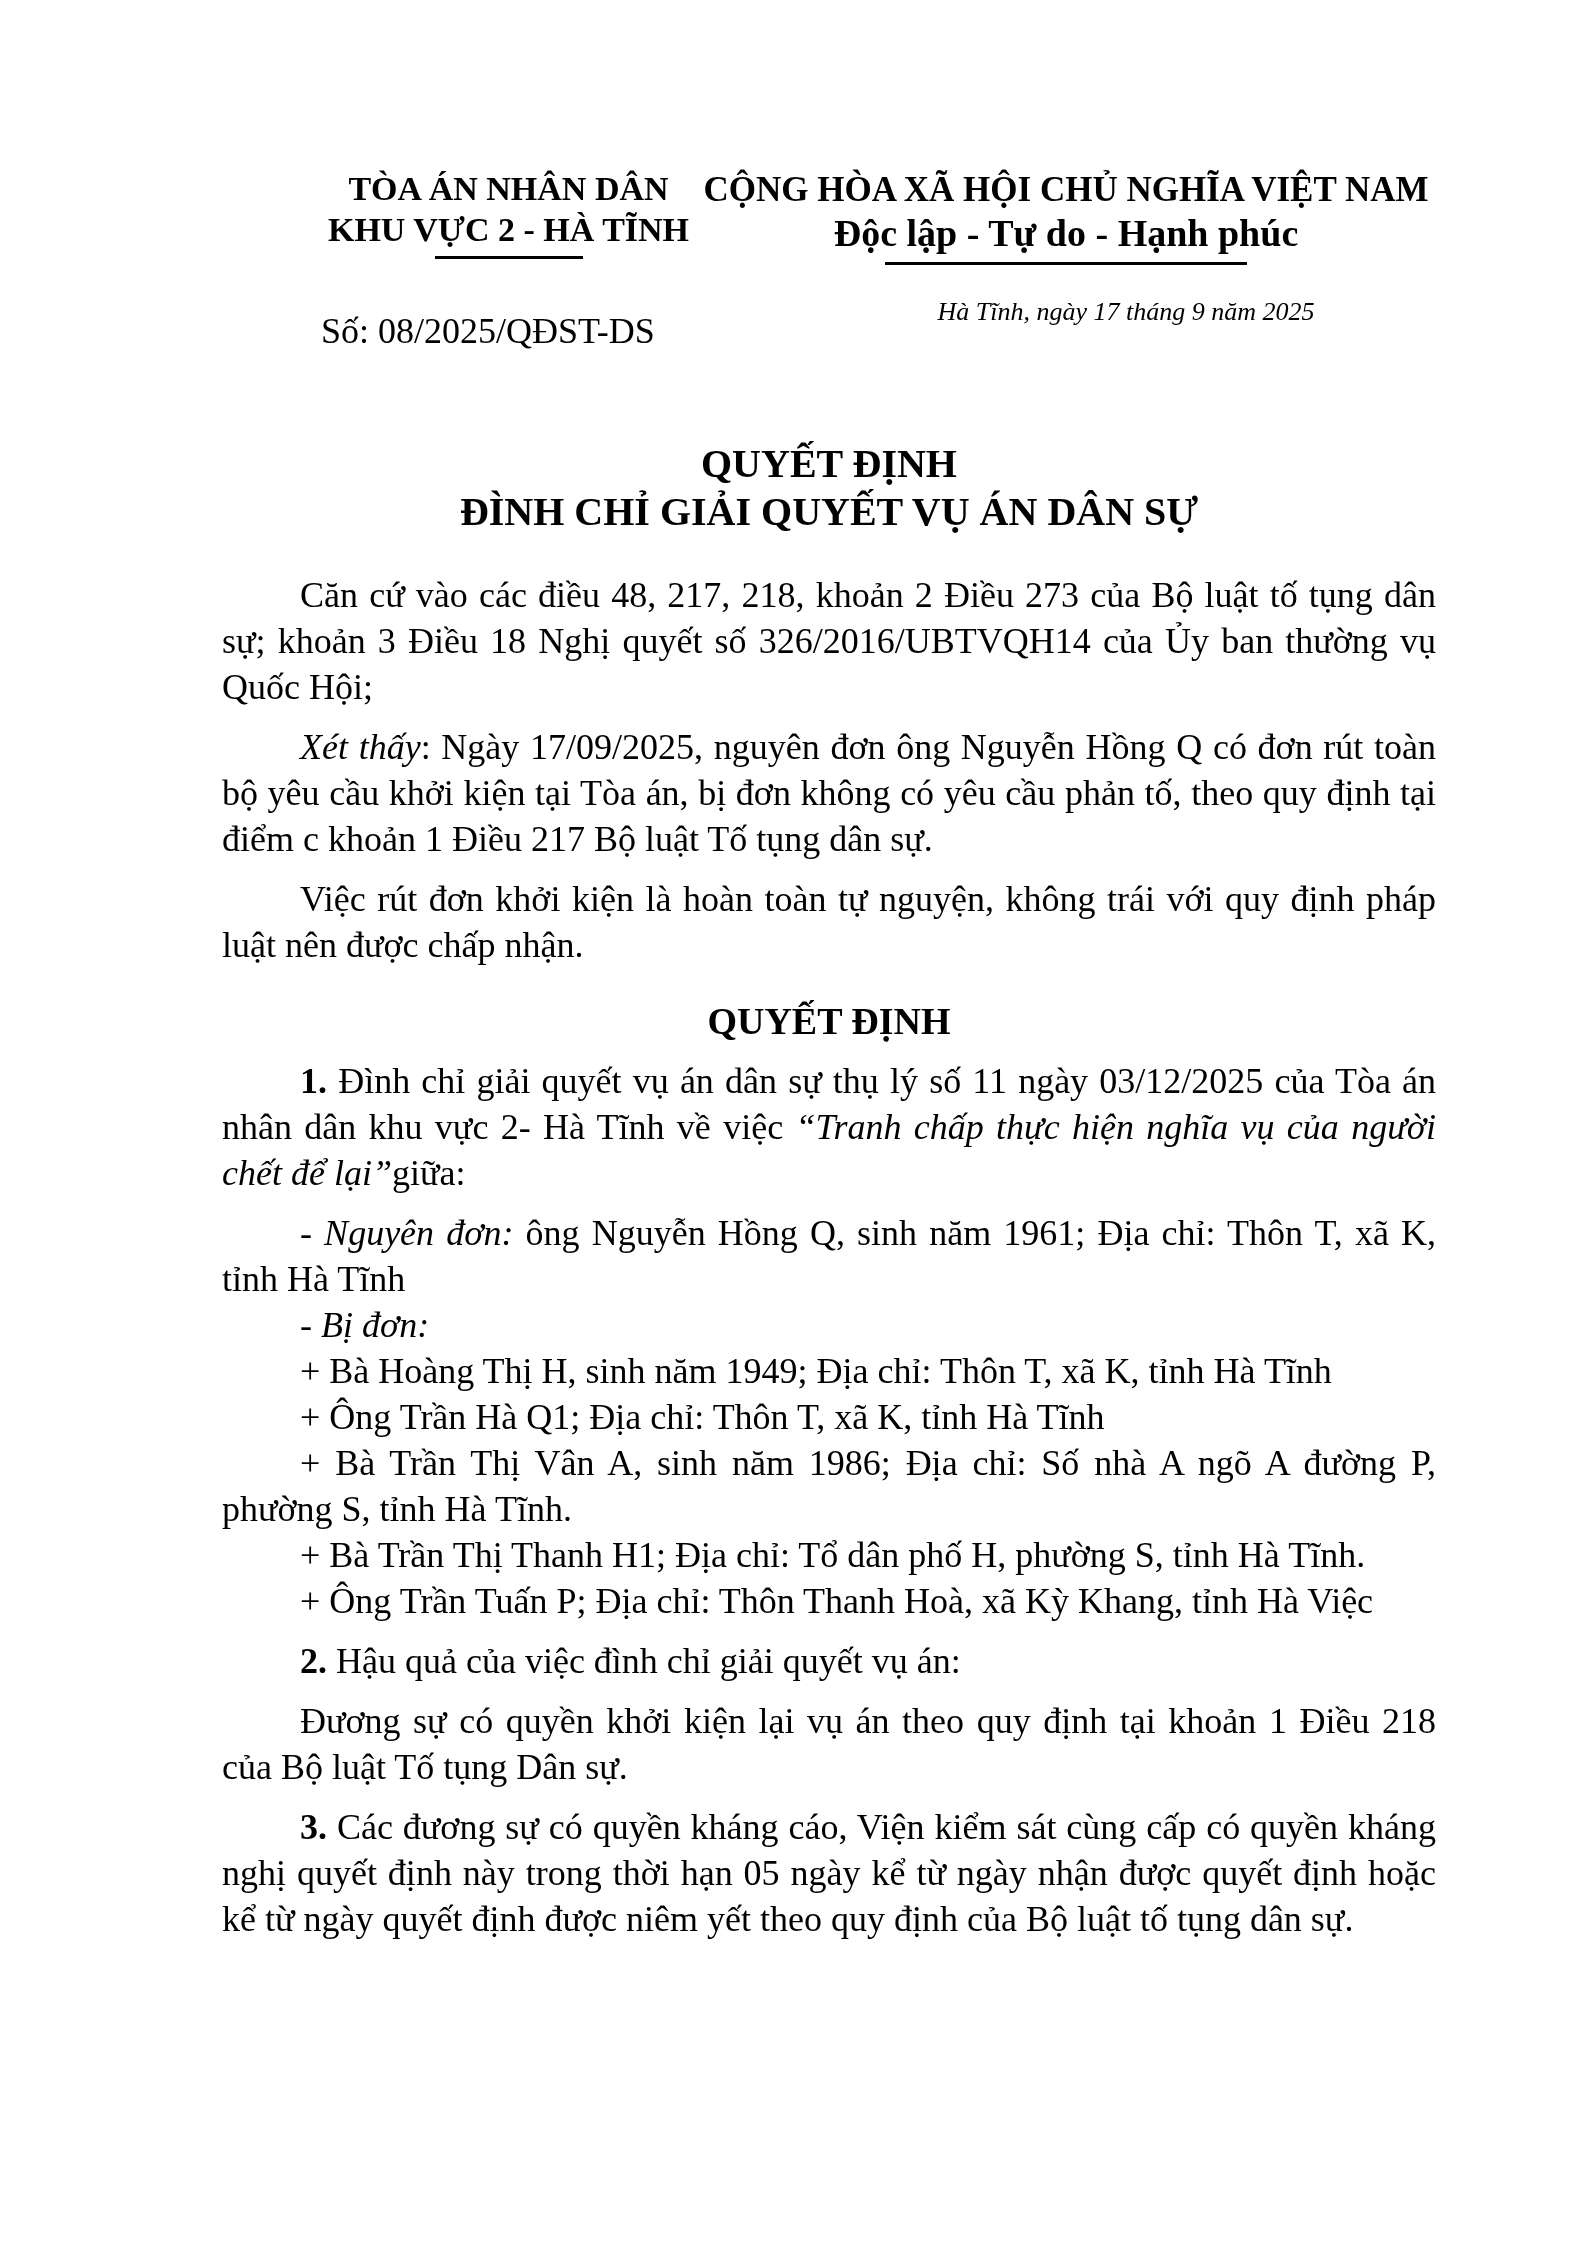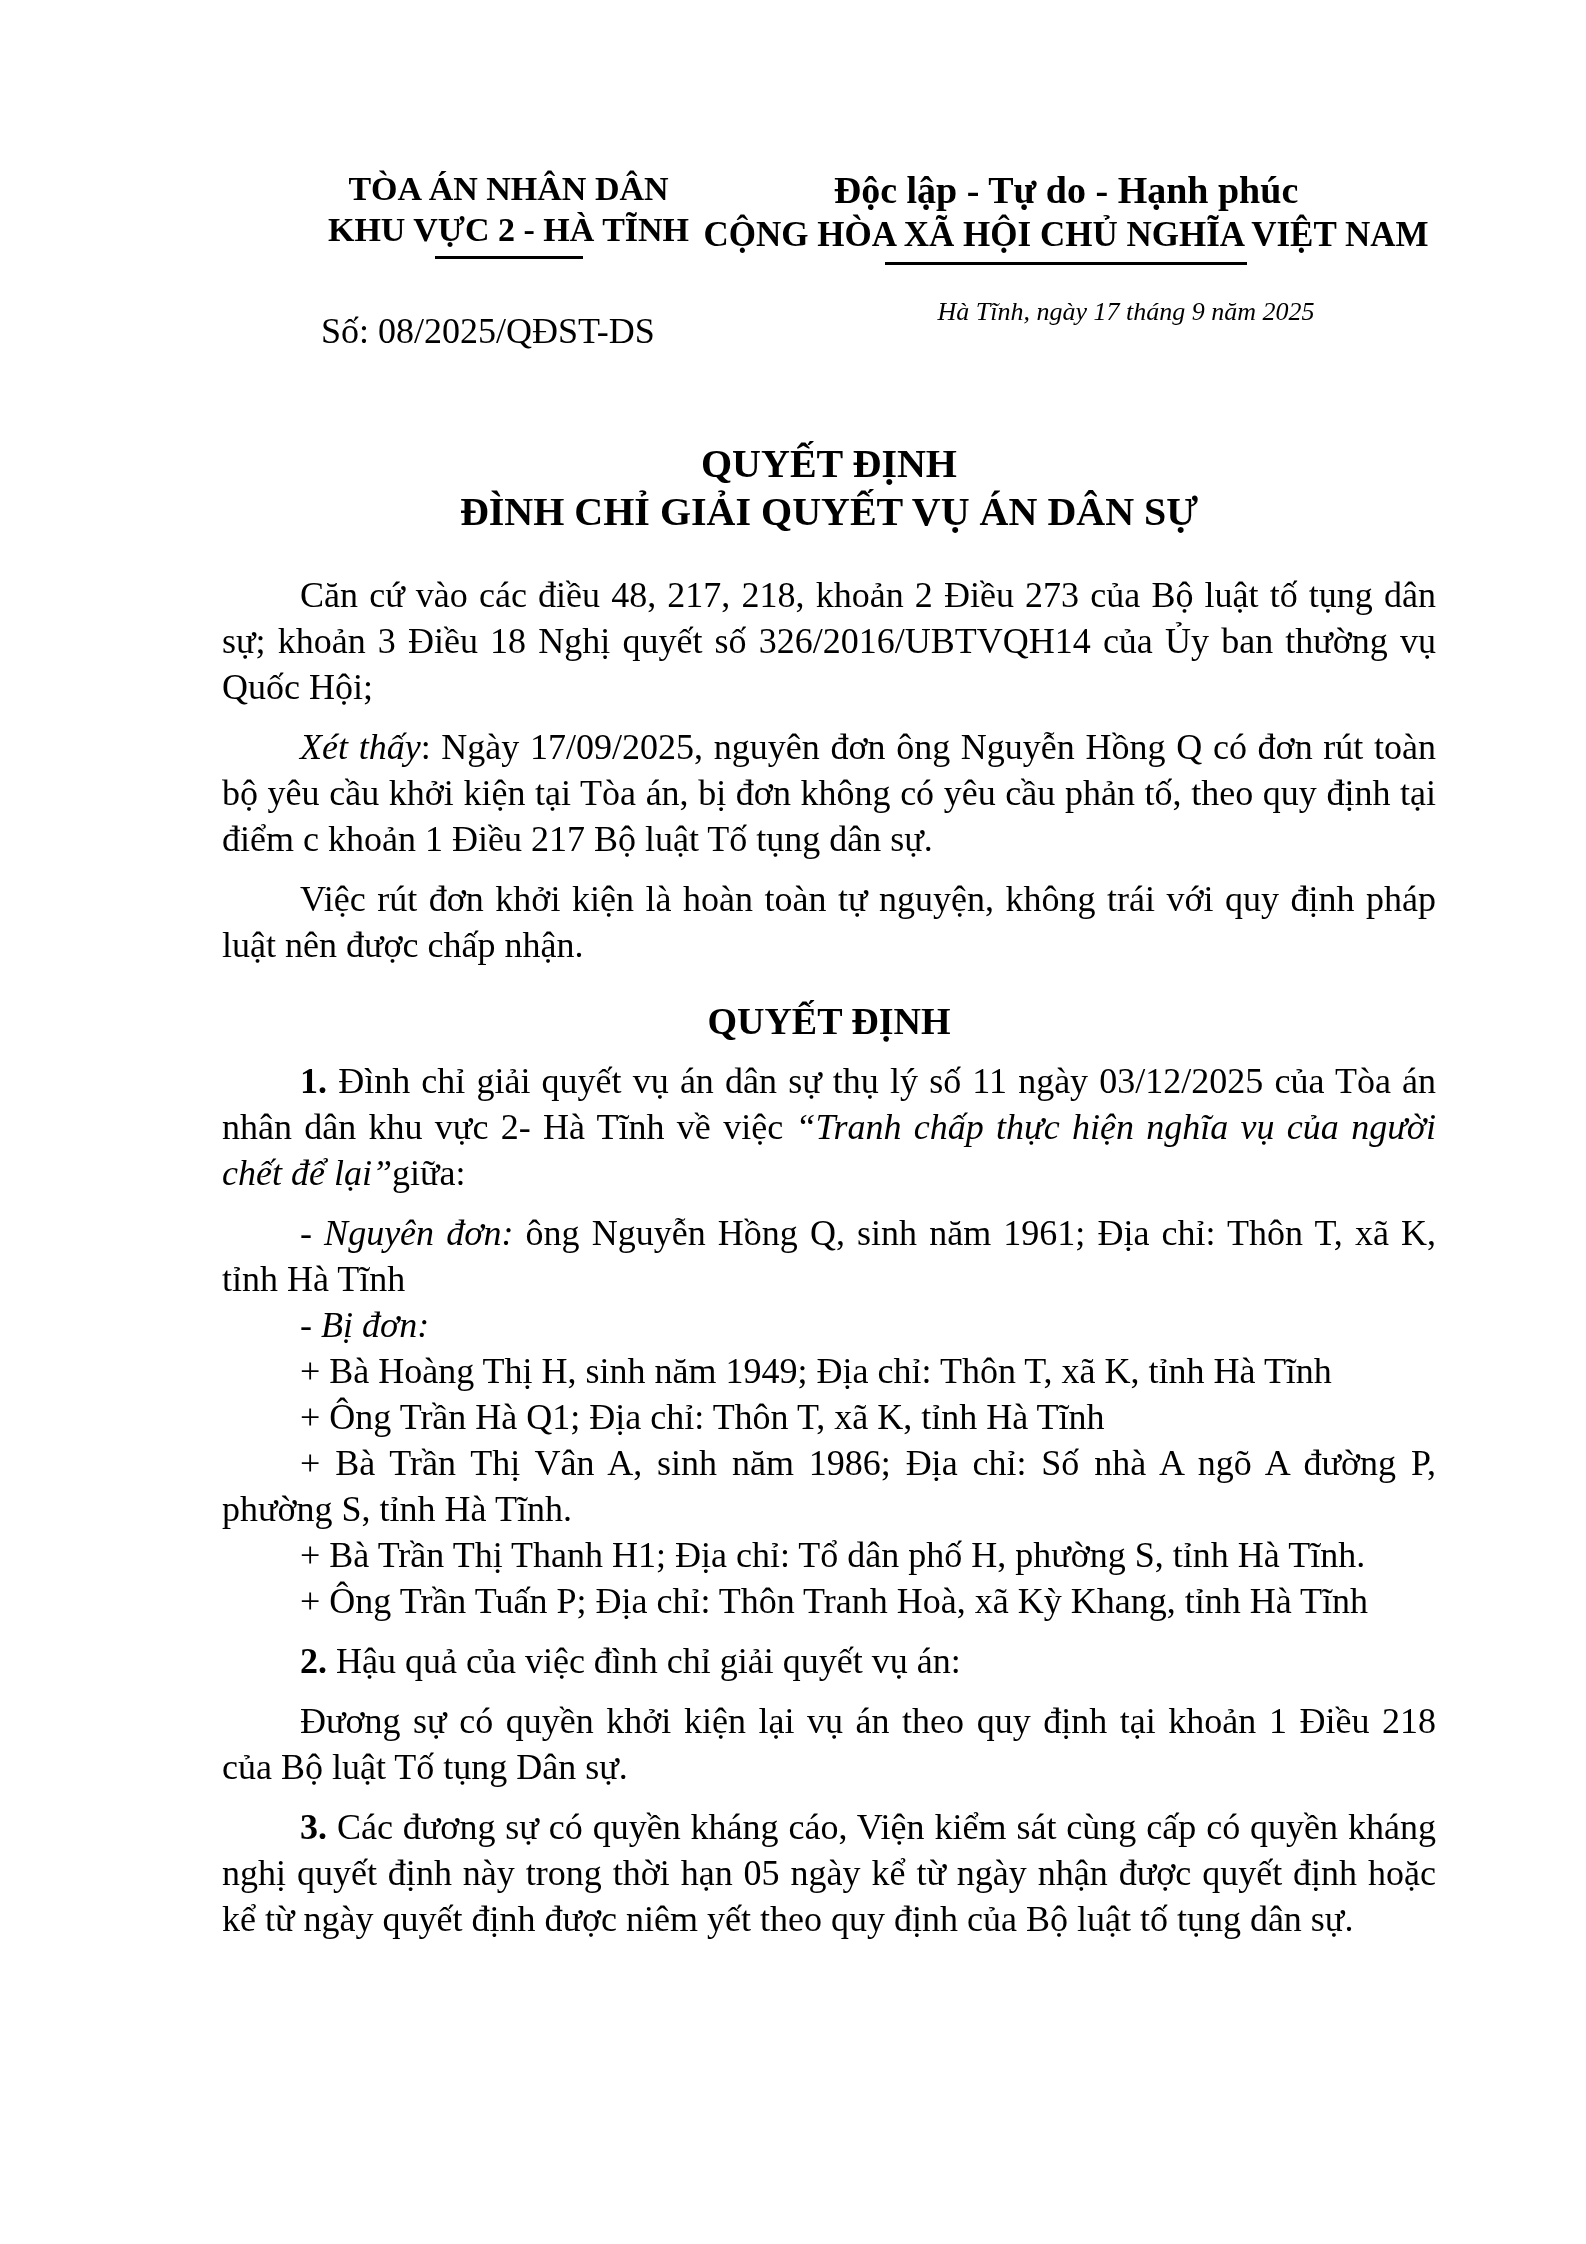--- a/index.html
+++ b/index.html
@@ -83,22 +83,22 @@
 <div class="page">
 
   <div class="doc-header">
     <div class="h-col h-left">
       <div class="hl">TÒA ÁN NHÂN DÂN</div>
       <div class="hl">KHU VỰC 2 - HÀ TĨNH</div>
       <div class="rule rule-left"></div>
       <div class="doc-number">Số: 08/2025/QĐST-DS</div>
     </div>
     <div class="h-col h-right">
+      <div class="hl nation">CỘNG HÒA XÃ HỘI CHỦ NGHĨA VIỆT NAM</div>
       <div class="hl motto">Độc lập - Tự do - Hạnh phúc</div>
-      <div class="hl nation">CỘNG HÒA XÃ HỘI CHỦ NGHĨA VIỆT NAM</div>
       <div class="rule rule-right"></div>
       <div class="doc-date">Hà Tĩnh, ngày 17 tháng 9 năm 2025</div>
     </div>
   </div>
 
   <div class="doc-title">
     <div>QUYẾT ĐỊNH</div>
     <div>ĐÌNH CHỈ GIẢI QUYẾT VỤ ÁN DÂN SỰ</div>
   </div>
 
@@ -116,21 +116,21 @@
     <p class="para"><span class="bold">1.</span><span> Đình chỉ giải quyết vụ án dân sự thụ lý số 11 ngày 03/12/2025 của Tòa án nhân dân khu vực 2- Hà Tĩnh về việc </span><span class="italic">“Tranh chấp thực hiện nghĩa vụ của người chết để lại”</span><span>giữa:</span></p>
 
     <p class="para"><span class="italic">- Nguyên đơn:</span><span> ông Nguyễn Hồng Q, sinh năm 1961; Địa chỉ: Thôn T, xã K, tỉnh Hà Tĩnh</span></p>
 
     <p class="para tight italic">- Bị đơn:</p>
 
     <p class="para tight">+ Bà Hoàng Thị H, sinh năm 1949; Địa chỉ: Thôn T, xã K, tỉnh Hà Tĩnh</p>
     <p class="para tight">+ Ông Trần Hà Q1; Địa chỉ: Thôn T, xã K, tỉnh Hà Tĩnh</p>
     <p class="para tight">+ Bà Trần Thị Vân A, sinh năm 1986; Địa chỉ: Số nhà A ngõ A đường P, phường S, tỉnh Hà Tĩnh.</p>
     <p class="para tight">+ Bà Trần Thị Thanh H1; Địa chỉ: Tổ dân phố H, phường S, tỉnh Hà Tĩnh.</p>
-    <p class="para tight">+ Ông Trần Tuấn P; Địa chỉ: Thôn Tranh Hoà, xã Kỳ Khang, tỉnh Hà Tĩnh</p>
+    <p class="para tight">+ Ông Trần Tuấn P; Địa chỉ: Thôn Thanh Hoà, xã Kỳ Khang, tỉnh Hà Việc</p>
 
     <p class="para"><span class="bold">2.</span><span> Hậu quả của việc đình chỉ giải quyết vụ án:</span></p>
 
     <p class="para">Đương sự có quyền khởi kiện lại vụ án theo quy định tại khoản 1 Điều 218 của Bộ luật Tố tụng Dân sự.</p>
 
     <p class="para"><span class="bold">3.</span><span> Các đương sự có quyền kháng cáo, Viện kiểm sát cùng cấp có quyền kháng nghị quyết định này trong thời hạn 05 ngày kể từ ngày nhận được quyết định hoặc kể từ ngày quyết định được niêm yết theo quy định của Bộ luật tố tụng dân sự.</span></p>
 
   </div>
 </div>
 

